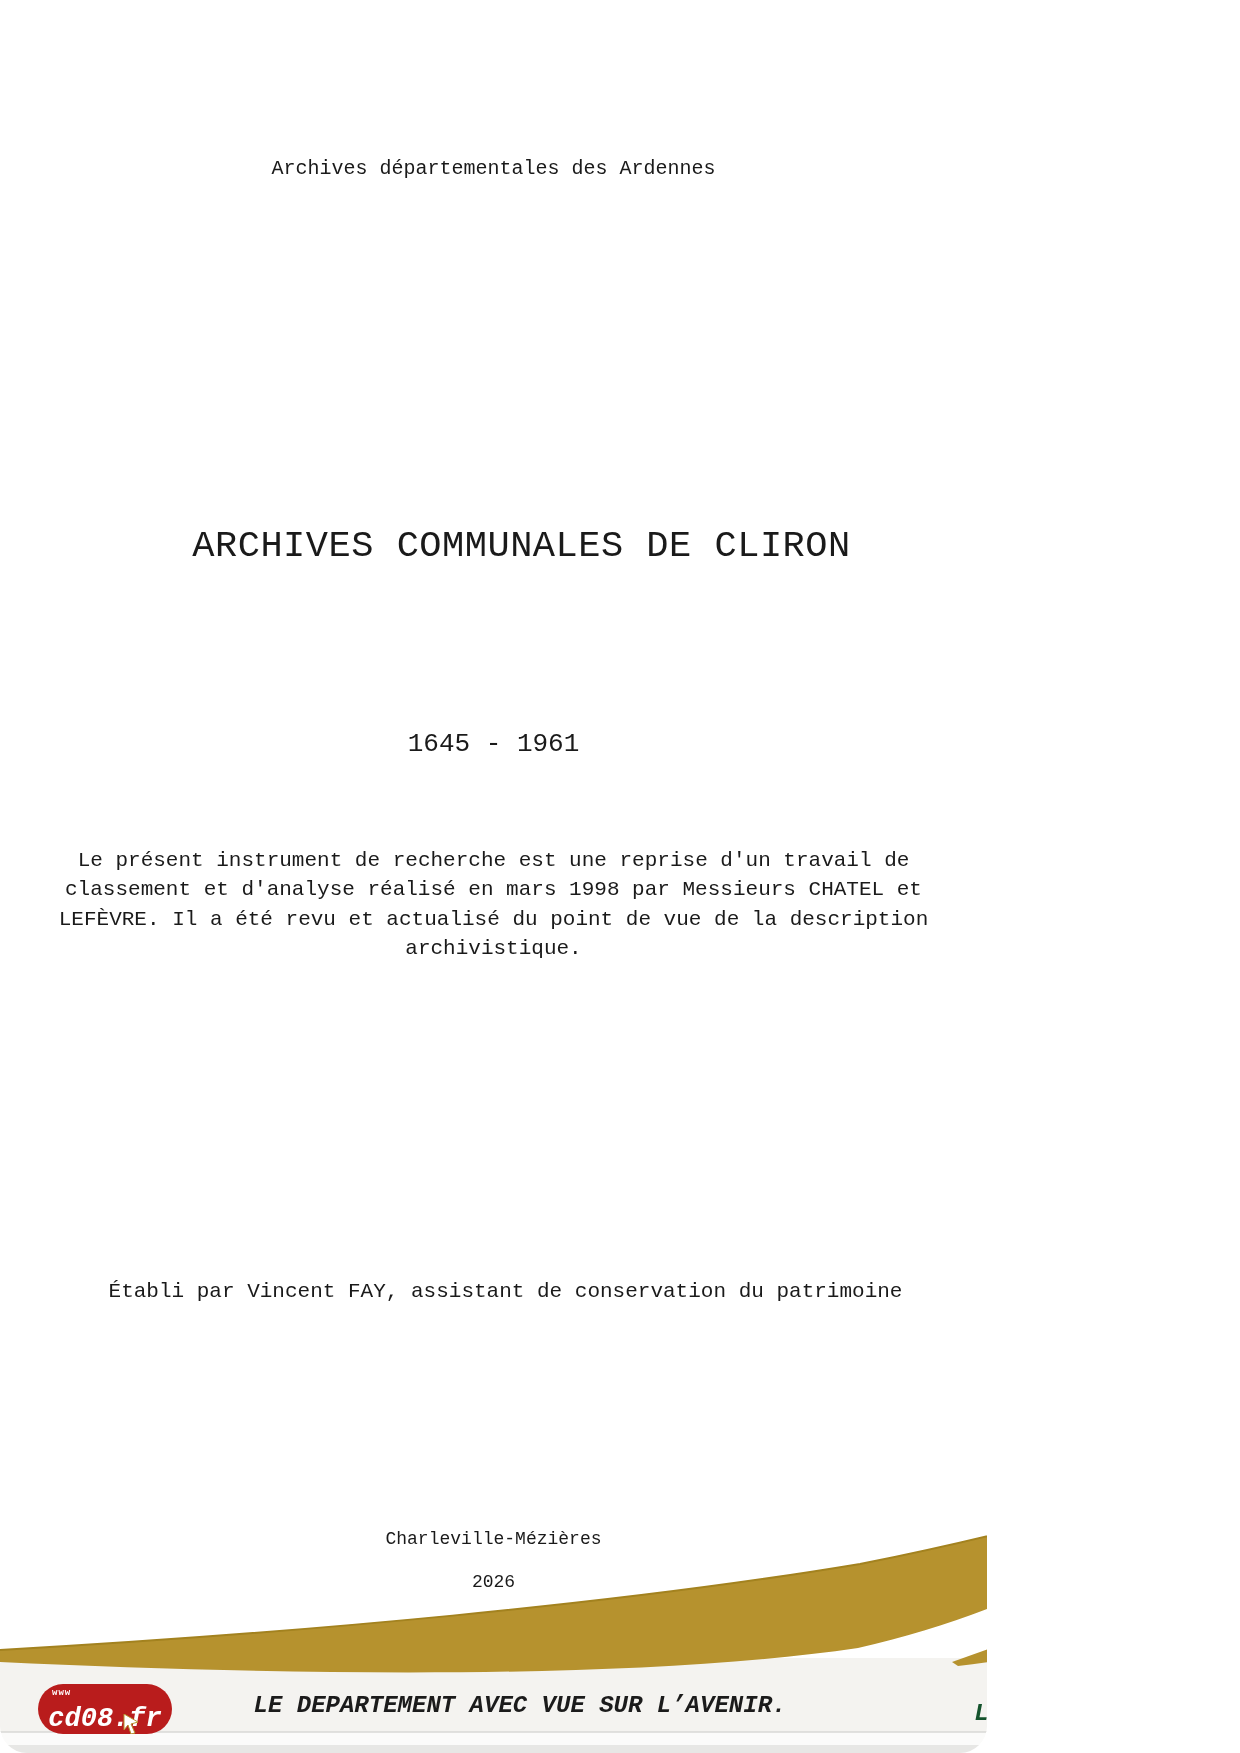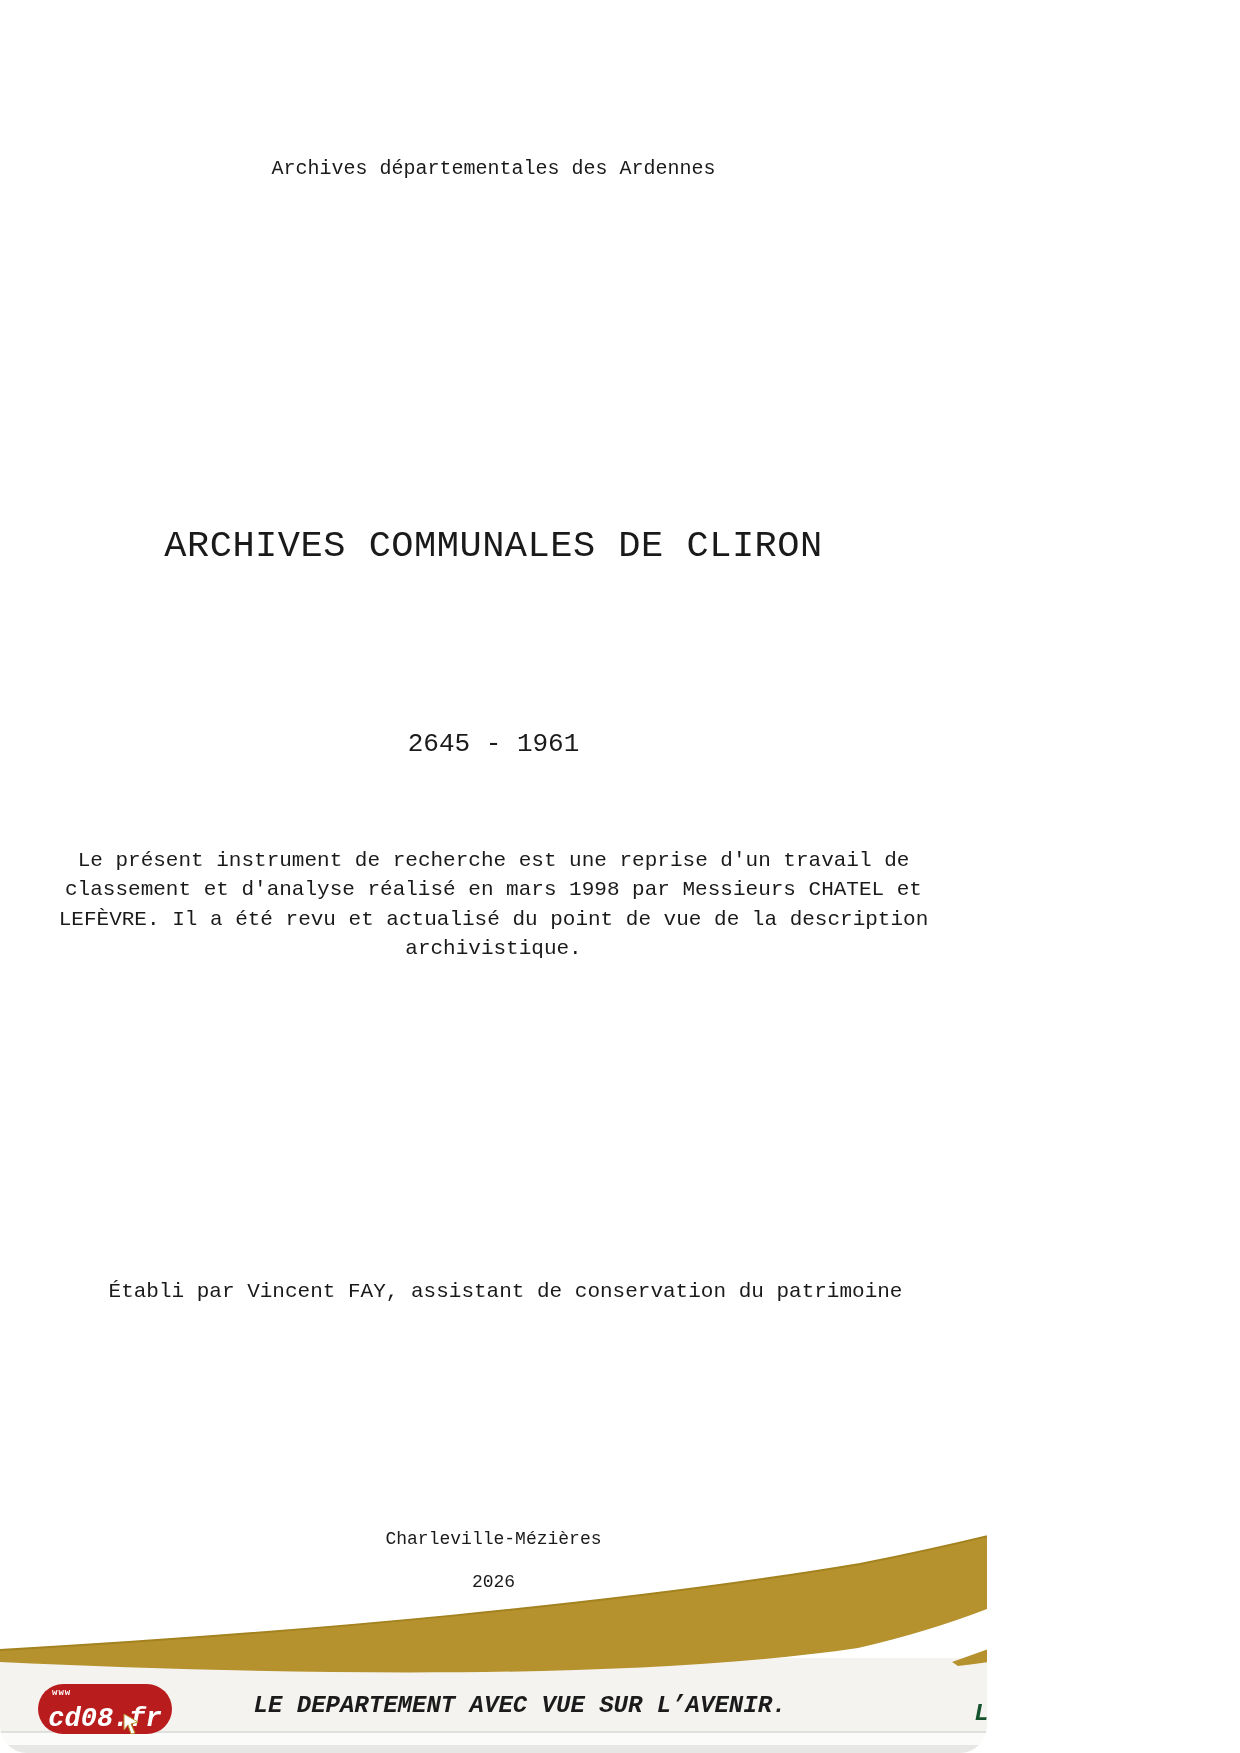--- a/index.html
+++ b/index.html
@@ -7,21 +7,21 @@
     position:relative;
     width:987px;height:1753px;
     background:#ffffff;
     font-family:Liberation Mono, monospace;
     color:#1a1a1a;
     overflow:hidden;
     border-radius:27px;
   }
   .center-line{position:absolute;left:0;width:100%;text-align:center;white-space:nowrap;}
   .institution{top:157px;font-size:20px;}
-  .doc-title{top:525px;font-size:37px;letter-spacing:.5px;}
+  .doc-title{top:525px;font-size:37px;letter-spacing:.5px;margin-left:28px;}
   .date-range{top:729px;font-size:26px;}
   .reference{top:788px;font-size:28px;}
   .note{
     position:absolute;top:846px;left:50%;transform:translateX(-50%);
     width:890px;text-align:center;font-size:21px;line-height:1.4;
   }
   .author{top:1280px;font-size:21px;padding-left:12px;}
   .place{top:1529px;font-size:18px;}
   .year{top:1572px;font-size:18px;}
 
@@ -64,21 +64,21 @@
 </style>
 </head>
 <body>
 
 <div class="page">
 
   <div class="center-line institution">Archives départementales des Ardennes</div>
 
   <div class="center-line doc-title">ARCHIVES COMMUNALES DE CLIRON</div>
 
-  <div class="center-line date-range">2645 - 1961</div>
+  <div class="center-line date-range">1645 - 1961</div>
 
 
   <div class="note">Le présent instrument de recherche est une reprise d'un travail de classement et d'analyse réalisé en mars 1998 par Messieurs CHATEL et LEFÈVRE. Il a été revu et actualisé du point de vue de la description archivistique.</div>
 
   <div class="center-line author">Établi par Vincent FAY, assistant de conservation du patrimoine</div>
 
   <div class="center-line place">Charleville-Mézières</div>
 
   <div class="center-line year">2026</div>
 

